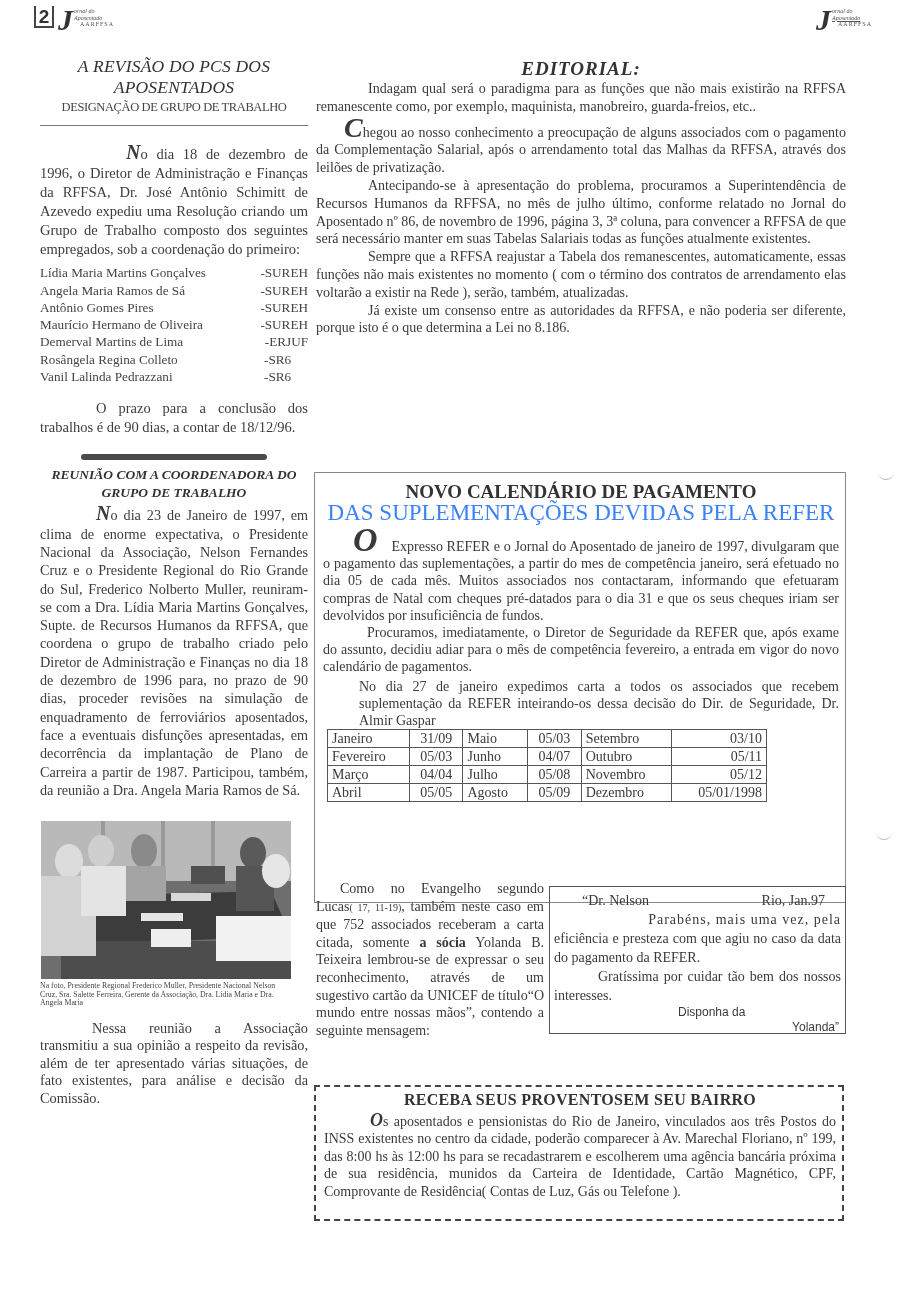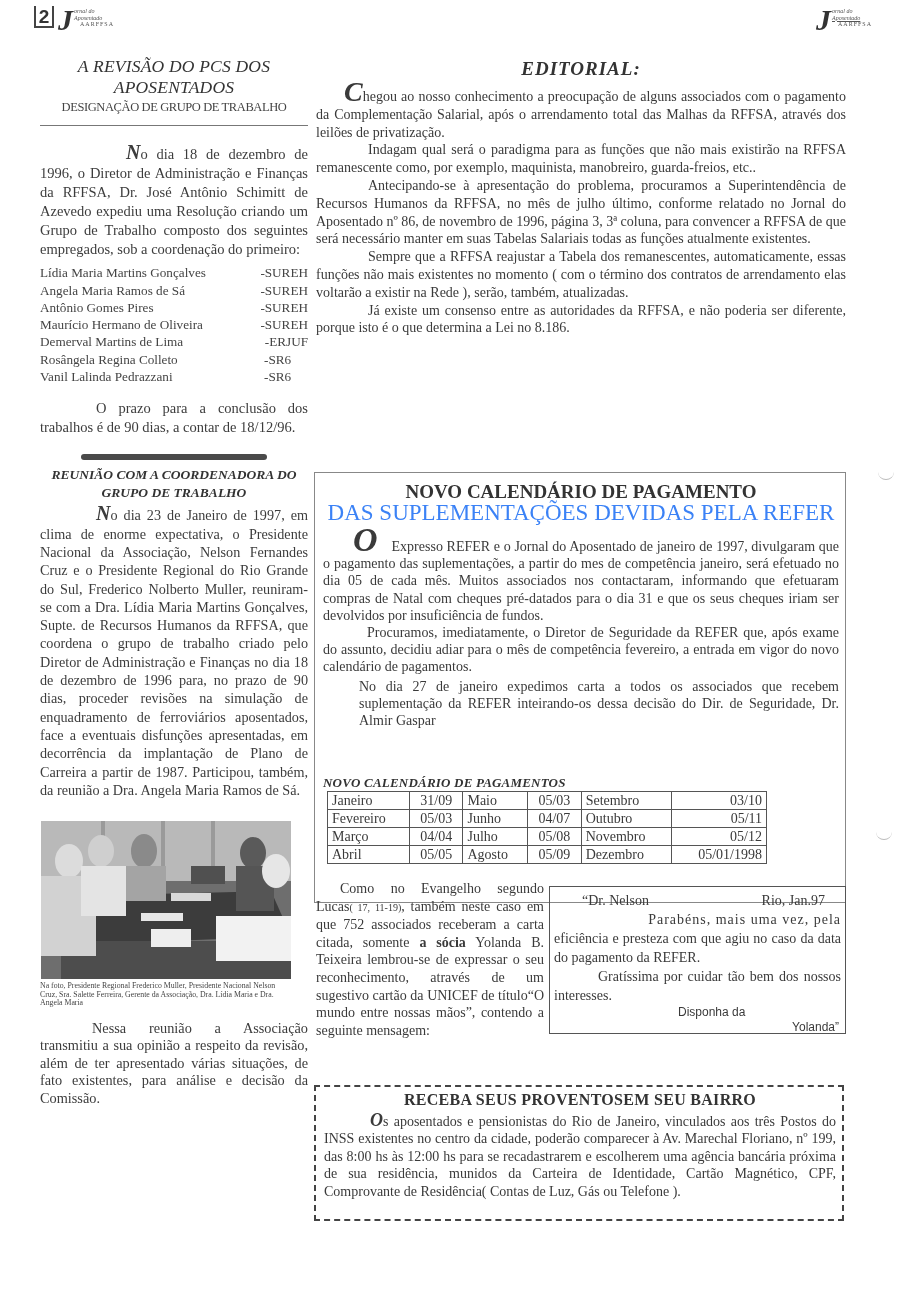--- a/index.html
+++ b/index.html
@@ -167,34 +167,33 @@
       <rect x="175" y="95" width="75" height="45" fill="#f2f2f2"></rect>
       <rect x="150" y="45" width="34" height="18" fill="#505050"></rect>
     </svg>
   </div>
   <p class="caption">Na foto, Presidente Regional Frederico Muller, Presidente Nacional Nelson Cruz, Sra. Salette Ferreira, Gerente da Associação, Dra. Lídia Maria e Dra. Angela Maria</p>
   <p class="lc-p third">Nessa reunião a Associação transmitiu a sua opinião a respeito da revisão, além de ter apresentado várias situações, de fato existentes, para análise e decisão da Comissão.</p>
 </div>
 
 <div class="editorial">
   <h2 class="ed-title">EDITORIAL:</h2>
+  <p class="ed-p">Indagam qual será o paradigma para as funções que não mais existirão na RFFSA remanescente como, por exemplo, maquinista, manobreiro, guarda-freios, etc..</p>
   <p class="ed-p first"><span class="dropcap-c">C</span><span>hegou ao nosso conhecimento a preocupação de alguns associados com o pagamento da Complementação Salarial, após o arrendamento total das Malhas da RFFSA, através dos leilões de privatização.</span></p>
-  <p class="ed-p">Indagam qual será o paradigma para as funções que não mais existirão na RFFSA remanescente como, por exemplo, maquinista, manobreiro, guarda-freios, etc..</p>
   <p class="ed-p">Antecipando-se à apresentação do problema, procuramos a Superintendência de Recursos Humanos da RFFSA, no mês de julho último, conforme relatado no Jornal do Aposentado nº 86, de novembro de 1996, página 3, 3ª coluna, para convencer a RFFSA de que será necessário manter em suas Tabelas Salariais todas as funções atualmente existentes.</p>
   <p class="ed-p">Sempre que a RFFSA reajustar a Tabela dos remanescentes, automaticamente, essas funções não mais existentes no momento ( com o término dos contratos de arrendamento elas voltarão a existir na Rede ), serão, também, atualizadas.</p>
   <p class="ed-p">Já existe um consenso entre as autoridades da RFFSA, e não poderia ser diferente, porque isto é o que determina a Lei no 8.186.</p>
 </div>
 
 <div class="box-refer">
   <div class="refer-title1">NOVO CALENDÁRIO DE PAGAMENTO</div>
   <div class="refer-title2">DAS SUPLEMENTAÇÕES DEVIDAS PELA REFER</div>
   <p class="refer-p first"><span class="dropcap-o">O</span><span>Expresso REFER  e o Jornal do Aposentado de janeiro de 1997, divulgaram que o pagamento das suplementações, a partir do mes de competência janeiro, será efetuado no dia 05 de cada mês. Muitos associados nos contactaram, informando que efetuaram compras de Natal com cheques pré-datados para o dia 31 e que os seus cheques iriam ser devolvidos por insuficiência de fundos.</span></p>
   <p class="refer-p indent">Procuramos, imediatamente, o Diretor de Seguridade da REFER que, após exame do assunto, decidiu adiar para o mês de competência fevereiro, a entrada em vigor do novo calendário de pagamentos.</p>
   <p class="refer-p block">No dia 27 de janeiro expedimos carta a todos os associados que recebem suplementação da REFER inteirando-os dessa decisão do Dir. de Seguridade, Dr. Almir Gaspar</p>
-  <div class="cal-title">NOVO CALENDÁRIO DE PAGAMENTOS</div>
   <table class="cal">
     <tbody>
         <tr>
       <td class="m">Janeiro</td>
       <td class="d">31/09</td>
       <td class="m">Maio</td>
       <td class="d">05/03</td>
       <td class="m">Setembro</td>
       <td class="d r">03/10</td>
     </tr>

